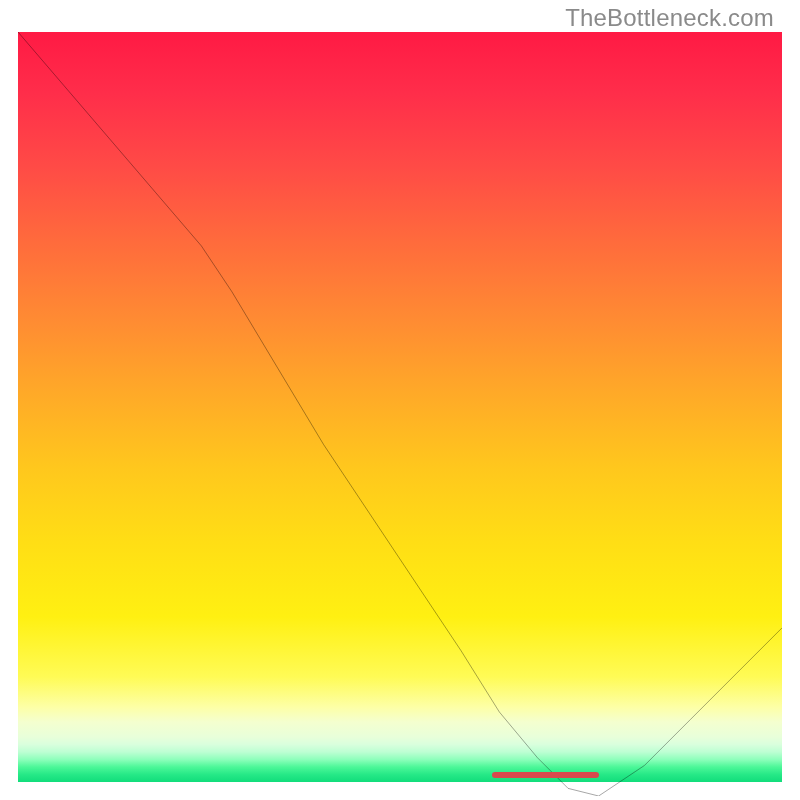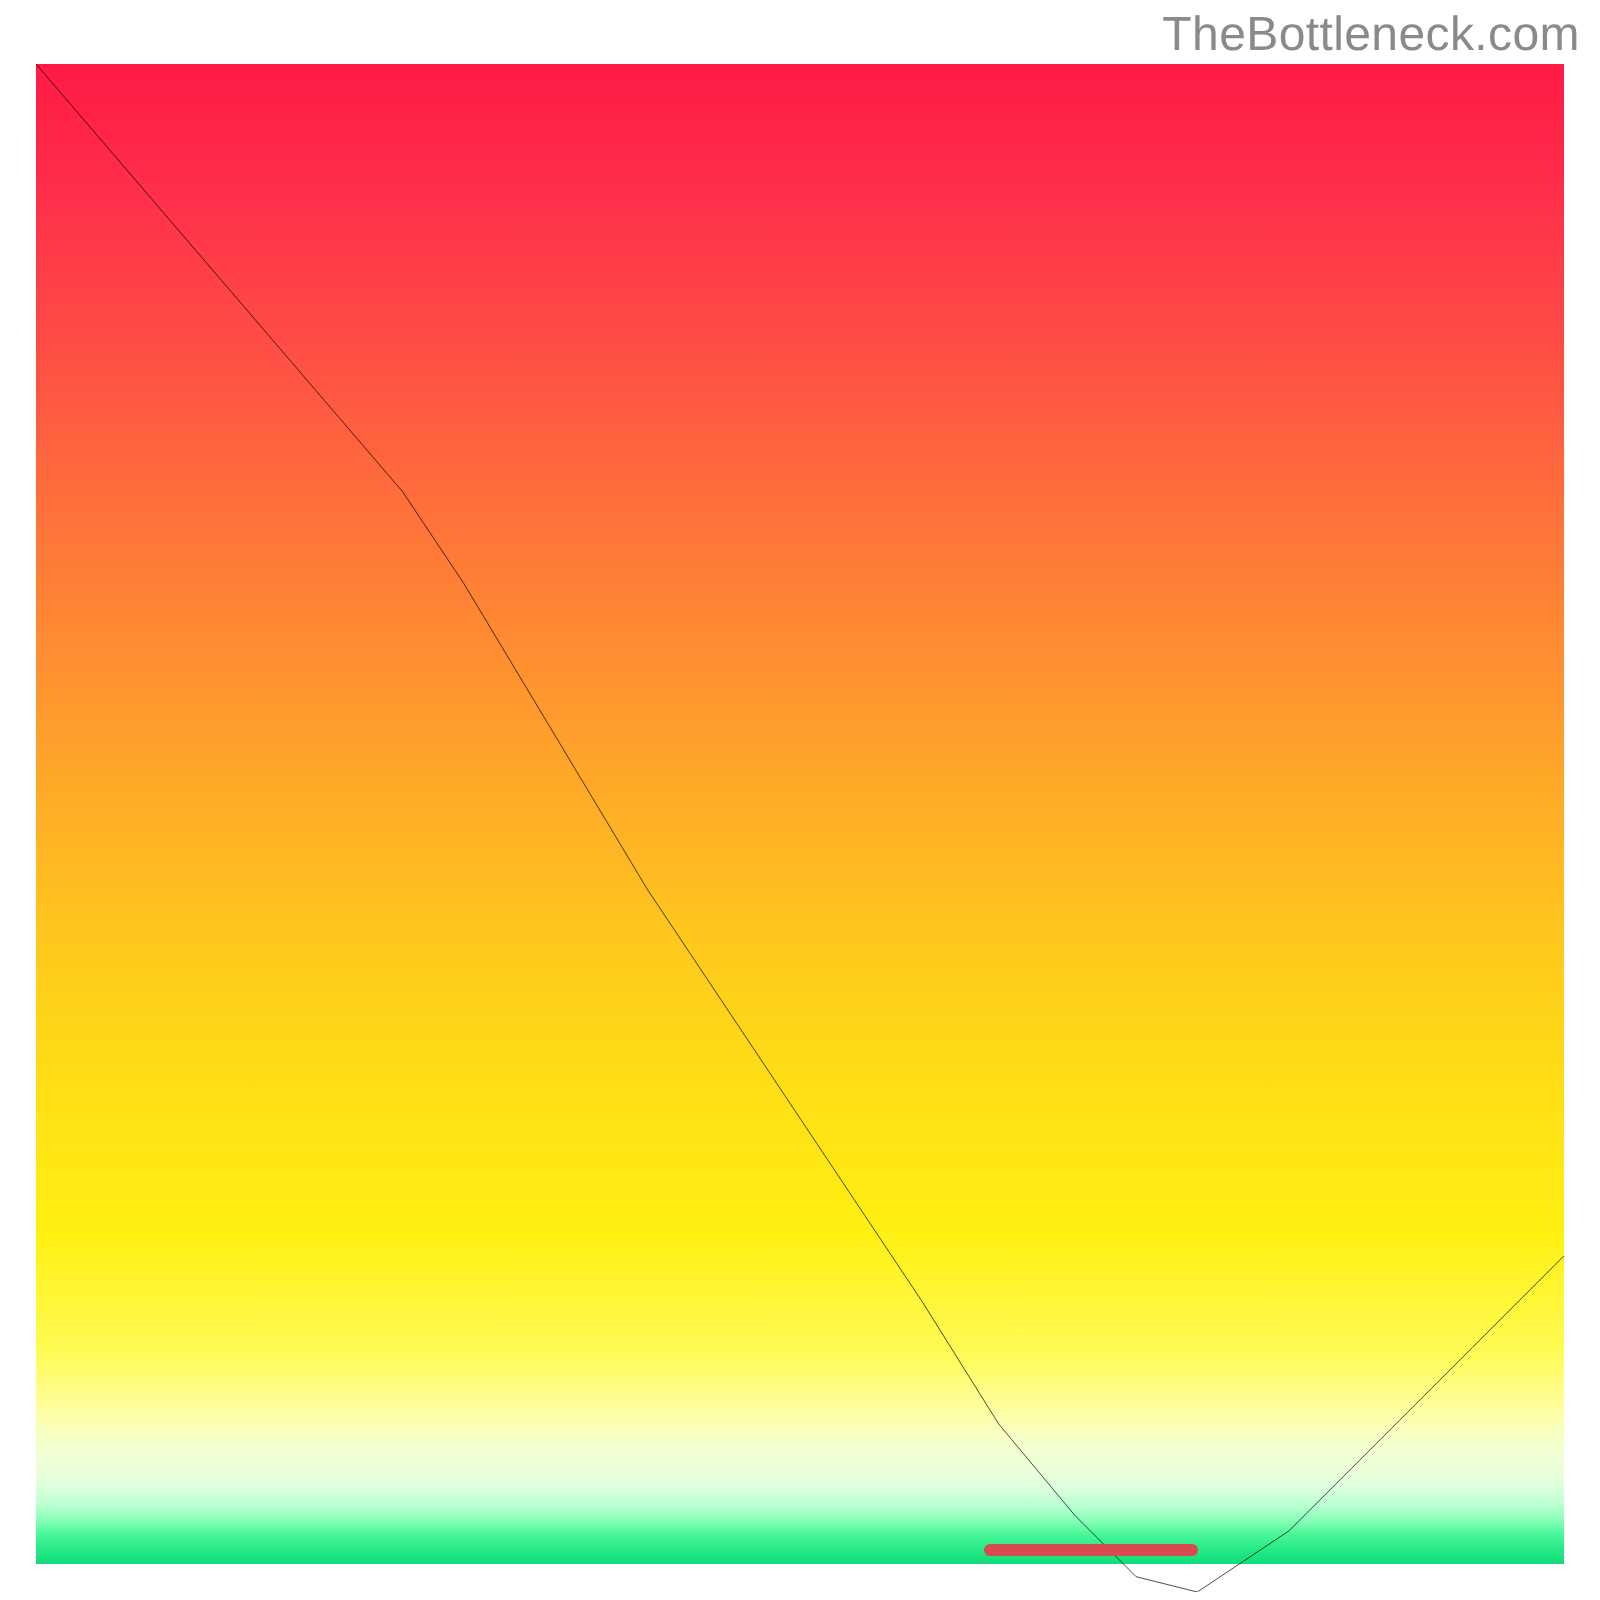--- a/index.html
+++ b/index.html
@@ -13,21 +13,21 @@
   }
   .canvas {
     position: relative;
     width: 800px;
     height: 800px;
     background: #ffffff;
   }
   .attribution {
     position: absolute;
     top: 4px;
-    right: 10px;
+    right: 26px;
     font-size: 24px;
     color: #8a8a8a;
     font-weight: 500;
     letter-spacing: 0.2px;
     text-align: center;
   }
   .plot-area {
     position: absolute;
     left: 18px;
     top: 32px;

